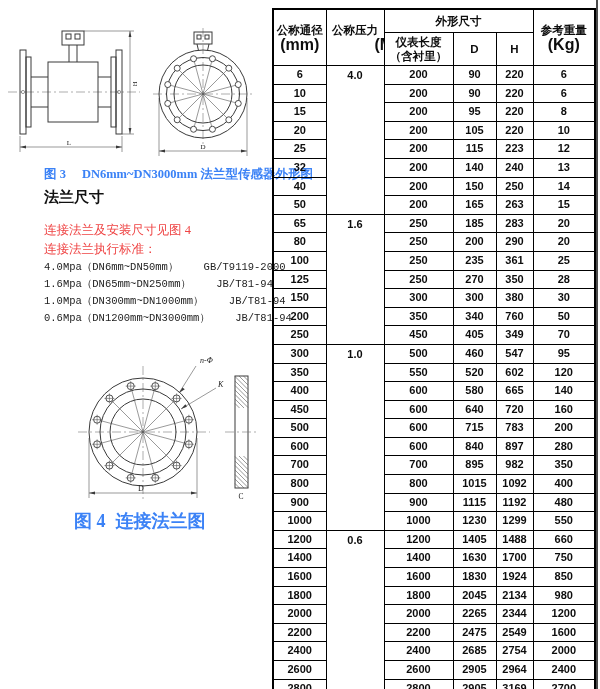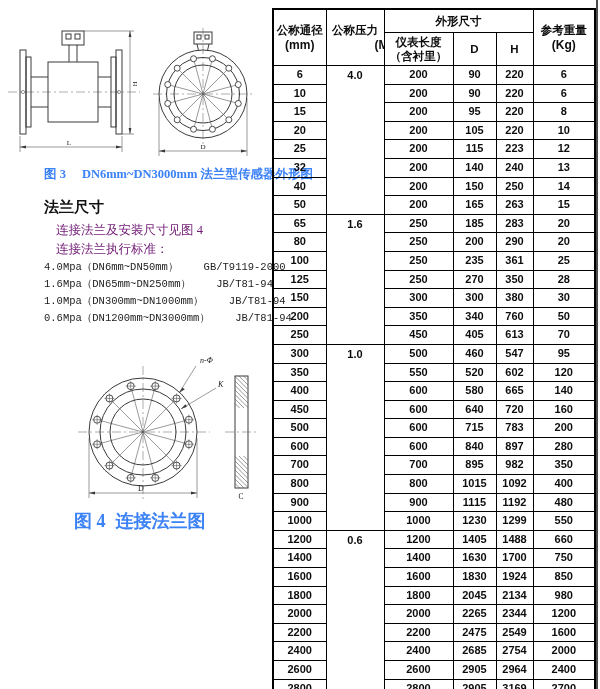--- a/index.html
+++ b/index.html
@@ -5,39 +5,39 @@
   html,body{margin:0;padding:0;}
   body{
     width:600px;height:689px;position:relative;background:#ffffff;
     font-family:"Liberation Serif", serif;color:#1c1c1c;overflow:hidden;
   }
   
   .fig-svg{position:absolute;}
   .caption{position:absolute;font-weight:bold;font-size:12.5px;color:#3b82f6;white-space:nowrap;}
   .caption .cap-gap{display:inline-block;width:16px;}
   .sec-heading{position:absolute;left:44px;font-size:15px;font-weight:bold;color:#111;}
-  .sec-line{position:absolute;left:56px;font-size:12.5px;color:#701a75;white-space:pre;}
+  .sec-line{position:absolute;left:44px;font-size:12.5px;color:#ef4444;white-space:pre;}
   .std-line{position:absolute;left:44px;font-size:10.5px;color:#222;white-space:pre;
             font-family:Liberation Mono, monospace;}
   
   table.dim{
     position:absolute;left:272px;top:8px;width:322px;
     border-collapse:collapse;table-layout:fixed;
     border:2px solid #000;
   }
   table.dim th, table.dim td{
     border:1px solid #000;text-align:center;vertical-align:middle;padding:0;
     font-family:"Liberation Sans", sans-serif;font-weight:bold;color:#0d0d0d;
     overflow:hidden;
   }
   table.dim th{font-size:11.5px;line-height:14px;}
   th.span2{vertical-align:top;padding-top:4px;height:54px;}
   th.group{height:22px;}
   th.sub{height:32px;font-size:11px;}
-  .unit{font-size:12px;margin-top:1px;}
+  .unit{font-size:16px;margin-top:1px;}
   .unit-wavy{text-decoration-style:wavy;text-decoration-color:#cc1111;text-decoration-thickness:1px;padding-left:48px;}
   table.dim td{font-size:11px;height:17.6px;line-height:17.6px;}
   table.dim td.pressure{vertical-align:top;padding-top:1px;line-height:16px;}
   
   .page-edge{position:absolute;left:596px;top:0;width:2px;height:689px;background:#4a4a4a;}
   
   svg .ln{stroke:#3a3a3a;stroke-width:1;fill:none;}
   svg .thin{stroke:#555;stroke-width:0.6;fill:none;}
   svg .cl{stroke:#777;stroke-width:0.6;fill:none;stroke-dasharray:9 3 2 3;}
   svg text{fill:#222;font-family:"Liberation Serif", serif;}
@@ -121,21 +121,21 @@
   <line class="thin" x1="153" y1="137" x2="241" y2="137"></line>
   <polygon points="153,137 159,135.6 159,138.4" fill="#3a3a3a"></polygon>
   <polygon points="241,137 235,135.6 235,138.4" fill="#3a3a3a"></polygon>
   <text x="197" y="135" font-size="7" text-anchor="middle">D</text>
 </svg>
 
 <div class="caption" style="left:44px;top:166px;">
   <span>图 3</span><span class="cap-gap"></span><span>DN6mm~DN3000mm 法兰型传感器外形图</span>
 </div>
 
-<div class="sec-heading" style="top:198px;">法兰尺寸</div>
+<div class="sec-heading" style="top:188px;">法兰尺寸</div>
 <div class="sec-line" style="top:222px;">连接法兰及安装尺寸见图 4</div>
 <div class="sec-line" style="top:241px;">连接法兰执行标准：</div>
 <div class="std-line" style="top:260px;">4.0Mpa（DN6mm~DN50mm）    GB/T9119-2000</div>
 <div class="std-line" style="top:277px;">1.6Mpa（DN65mm~DN250mm）    JB/T81-94</div>
 <div class="std-line" style="top:294px;">1.0Mpa（DN300mm~DN1000mm）    JB/T81-94</div>
 <div class="std-line" style="top:311px;">0.6Mpa（DN1200mm~DN3000mm）    JB/T81-94</div>
 
 <svg class="fig-svg" style="left:38px;top:346px;" width="228" height="160" viewBox="0 0 228 160">
   <line class="cl" x1="40" y1="86" x2="172" y2="86"></line>
   <line class="cl" x1="105" y1="20" x2="105" y2="154"></line>
@@ -371,21 +371,21 @@
         <td>200</td>
         <td>350</td>
         <td>340</td>
         <td>760</td>
         <td>50</td>
       </tr>
       <tr>
         <td>250</td>
         <td>450</td>
         <td>405</td>
-        <td>613</td>
+        <td>349</td>
         <td>70</td>
       </tr>
       <tr>
         <td>300</td>
         <td rowspan="10" class="pressure">1.0</td>
         <td>500</td>
         <td>460</td>
         <td>547</td>
         <td>95</td>
       </tr>

